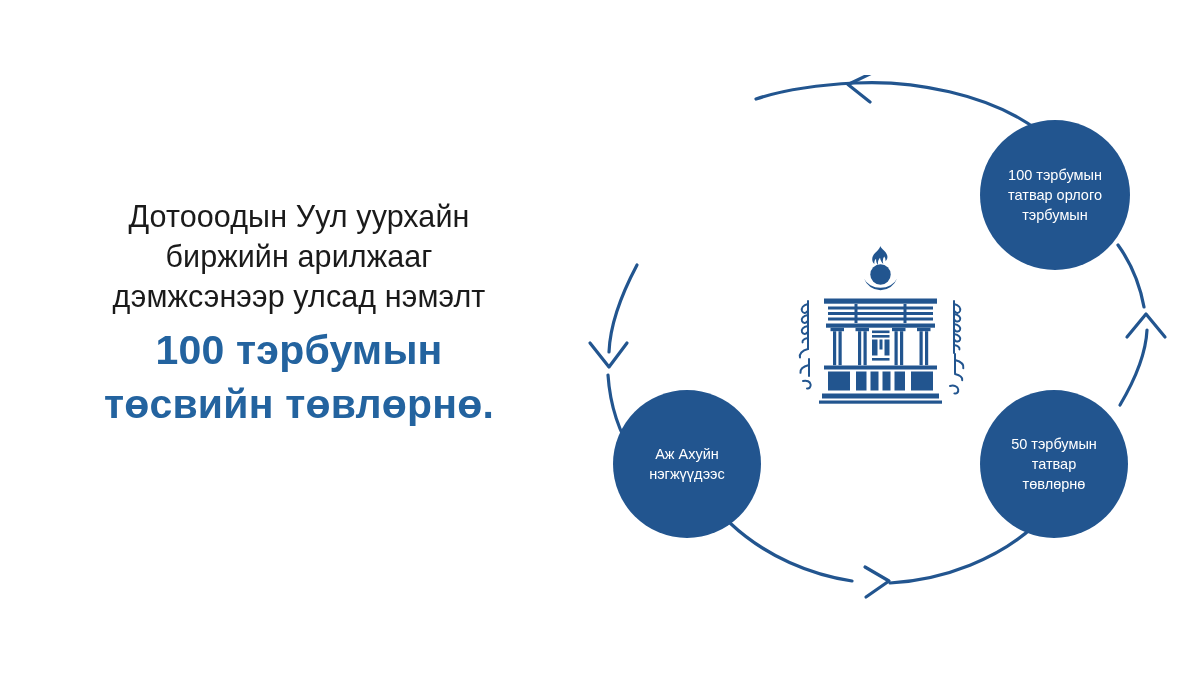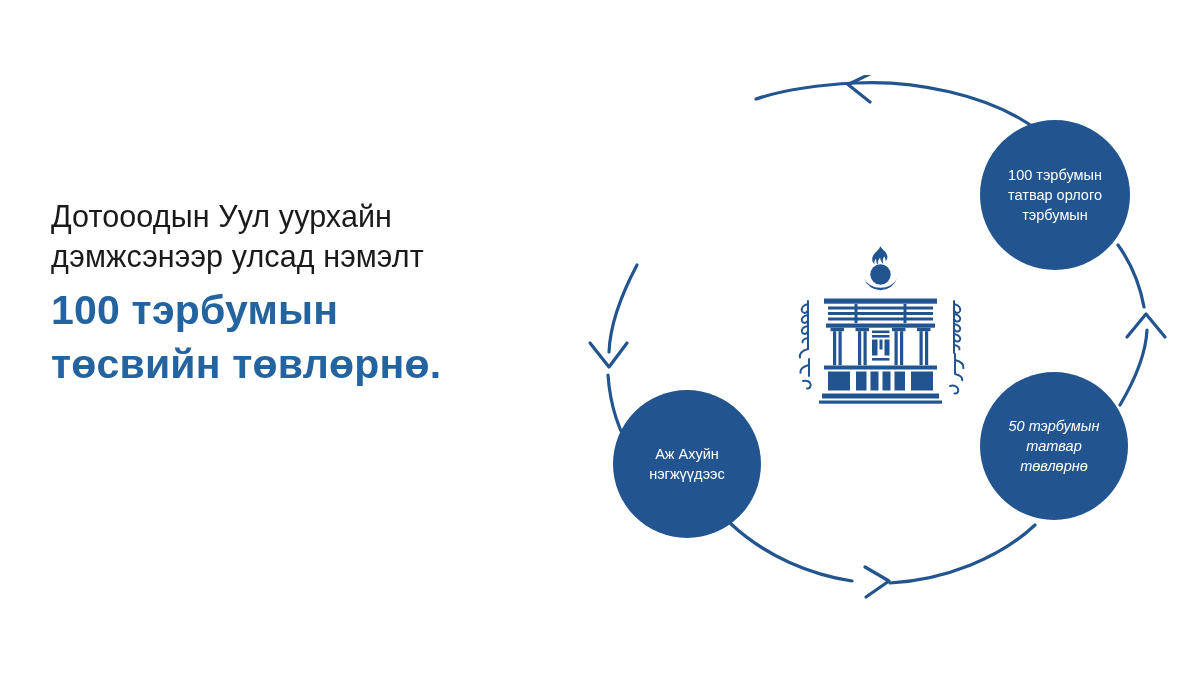--- a/index.html
+++ b/index.html
@@ -15,23 +15,24 @@
     position: relative;
     width: 1200px;
     height: 675px;
     background: #ffffff;
     overflow: hidden;
   }
 
   
   #headline-block {
     position: absolute;
-    left: 51px;
+    left: 44px;
     top: 196px;
     width: 510px;
+    text-align: center;
   }
   .headline-line {
     display: block;
     font-size: 30.5px;
     line-height: 40px;
     color: #1a1a1a;
     font-weight: 400;
     letter-spacing: 0.1px;
     white-space: nowrap;
   }
@@ -77,40 +78,41 @@
     font-weight: 400;
     padding: 0 12px;
   }
   .node-label.big {
     font-size: 17px;
     letter-spacing: 0.6px;
   }
 
   #node-tor       { left: 33px;  top: 45px;  width: 148px; height: 148px; }
   #node-budget    { left: 400px; top: 45px;  width: 150px; height: 150px; }
-  #node-tax       { left: 400px; top: 297px; width: 148px; height: 148px; font-style: italic; }
+  #node-tax       { left: 400px; top: 315px; width: 148px; height: 148px; }
   #node-business  { left: 33px;  top: 315px; width: 148px; height: 148px; }
 
   
   #emblem {
     position: absolute;
     left: 198px;
     top: 163px;
     width: 205px;
     height: 175px;
   }
   #emblem svg { display: block; width: 100%; height: 100%; }
 </style>
 </head>
 <body>
 
 <div id="slide">
 
   <div id="headline-block">
     <span class="headline-line">Дотооодын Уул уурхайн</span>
+    <span class="headline-line">биржийн арилжааг</span>
     <span class="headline-line">дэмжсэнээр улсад нэмэлт</span>
     <span class="headline-line emphasis first-emph">100 тэрбумын</span>
     <span class="headline-line emphasis">төсвийн төвлөрнө.</span>
   </div>
 
   <div id="cycle">
 
     <svg id="cycle-svg" viewBox="0 0 600 540">
       <g fill="none" stroke="#22558f" stroke-width="3.2" stroke-linecap="round" stroke-linejoin="round">
 

